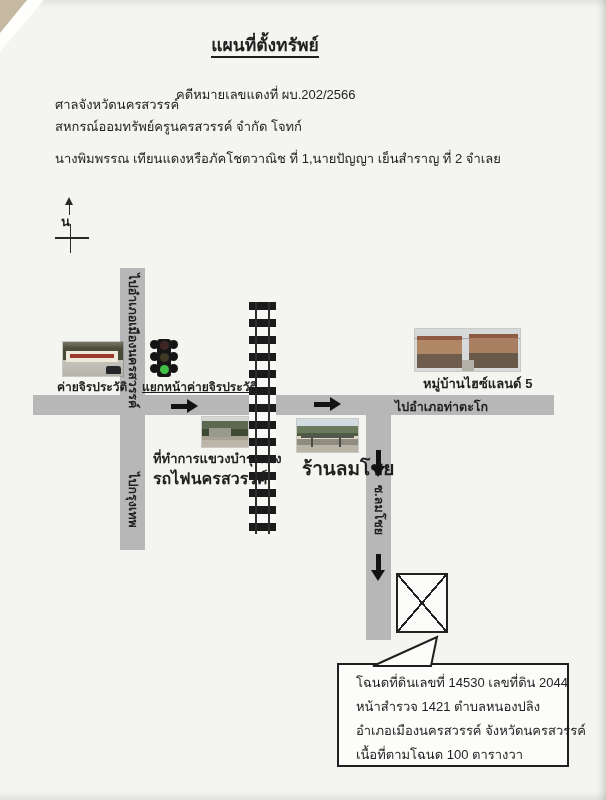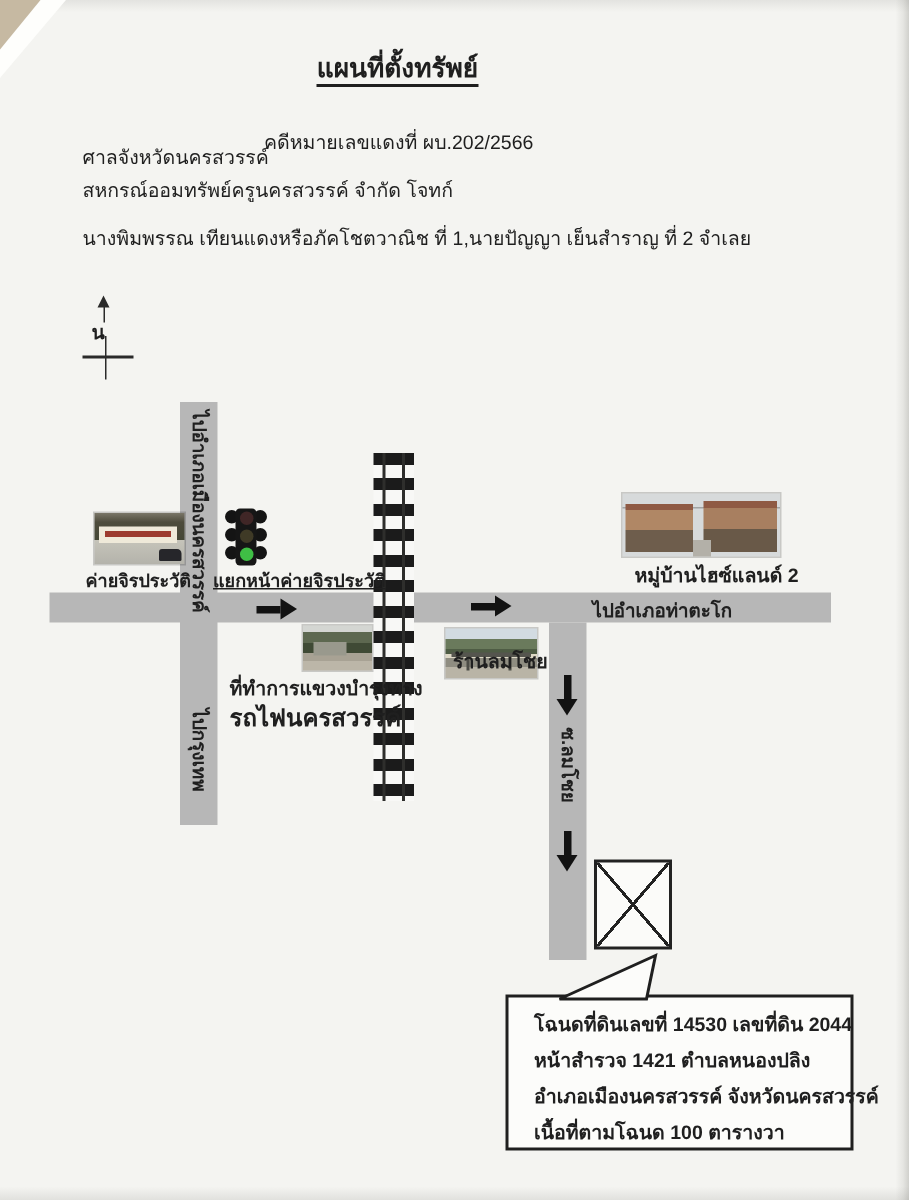--- a/index.html
+++ b/index.html
@@ -75,21 +75,21 @@
     background:linear-gradient(180deg,#8f5a44 0 13%,#a87f60 13% 55%,#695948 55% 100%);}
   .photo-village .gap{position:absolute;left:47px;bottom:0;width:12px;height:11px;background:#b3b0a8;}
   
   .xbox{position:absolute;left:396px;top:573px;width:48px;height:56px;border:2px solid #222;background:
     linear-gradient(to top right,rgba(0,0,0,0) 48.6%,#222 48.6%,#222 51.4%,rgba(0,0,0,0) 51.4%),
     linear-gradient(to top left,rgba(0,0,0,0) 48.6%,#222 48.6%,#222 51.4%,rgba(0,0,0,0) 51.4%),
     #fbfbf9;}
   
   .callout{position:absolute;left:337px;top:663px;width:228px;height:100px;border:2px solid #1f1f1f;background:#fcfcfa;}
   .callout .txt{padding:6px 0 0 17px;font-size:13px;line-height:24px;font-weight:bold;font-weight:normal;}
-  .callout .txt div{white-space:nowrap;font-weight:bold;}
+  .callout .txt div{white-space:nowrap;}
   .tail-svg{position:absolute;left:330px;top:628px;pointer-events:none;}
 </style>
 </head>
 <body>
 
 <div class="page">
 
   <div class="fold-white"></div>
   <div class="fold-tan"></div>
 
@@ -150,22 +150,22 @@
     <div class="wire"></div>
     <div class="bl"></div>
     <div class="br"></div>
     <div class="gap"></div>
   </div>
 
   <div class="lbl" style="left:57px;top:377px;">ค่ายจิรประวัติ</div>
   <div class="lbl" style="left:142px;top:377px;text-decoration:underline;">แยกหน้าค่ายจิรประวัติ</div>
   <div class="lbl" style="left:153px;top:448px;font-size:13px;">ที่ทำการแขวงบำรุงทาง</div>
   <div class="lbl" style="left:153px;top:466px;font-size:16px;">รถไฟนครสวรรค์</div>
-  <div class="lbl" style="left:302px;top:430px;font-size:13px;">ร้านลมโชย</div>
-  <div class="lbl" style="left:423px;top:373px;font-size:13px;">หมู่บ้านไฮซ์แลนด์ 2</div>
+  <div class="lbl" style="left:302px;top:453px;font-size:19px;">ร้านลมโชย</div>
+  <div class="lbl" style="left:423px;top:373px;font-size:13px;">หมู่บ้านไฮซ์แลนด์ 5</div>
 
   <div class="arrow-right" style="left:171px;top:399px;">
       <div class="shaft"></div>
       <div class="head"></div>
     </div>
   <div class="arrow-right" style="left:314px;top:397px;">
       <div class="shaft"></div>
       <div class="head"></div>
     </div>
   <div class="arrow-down" style="left:371px;top:450px;">

